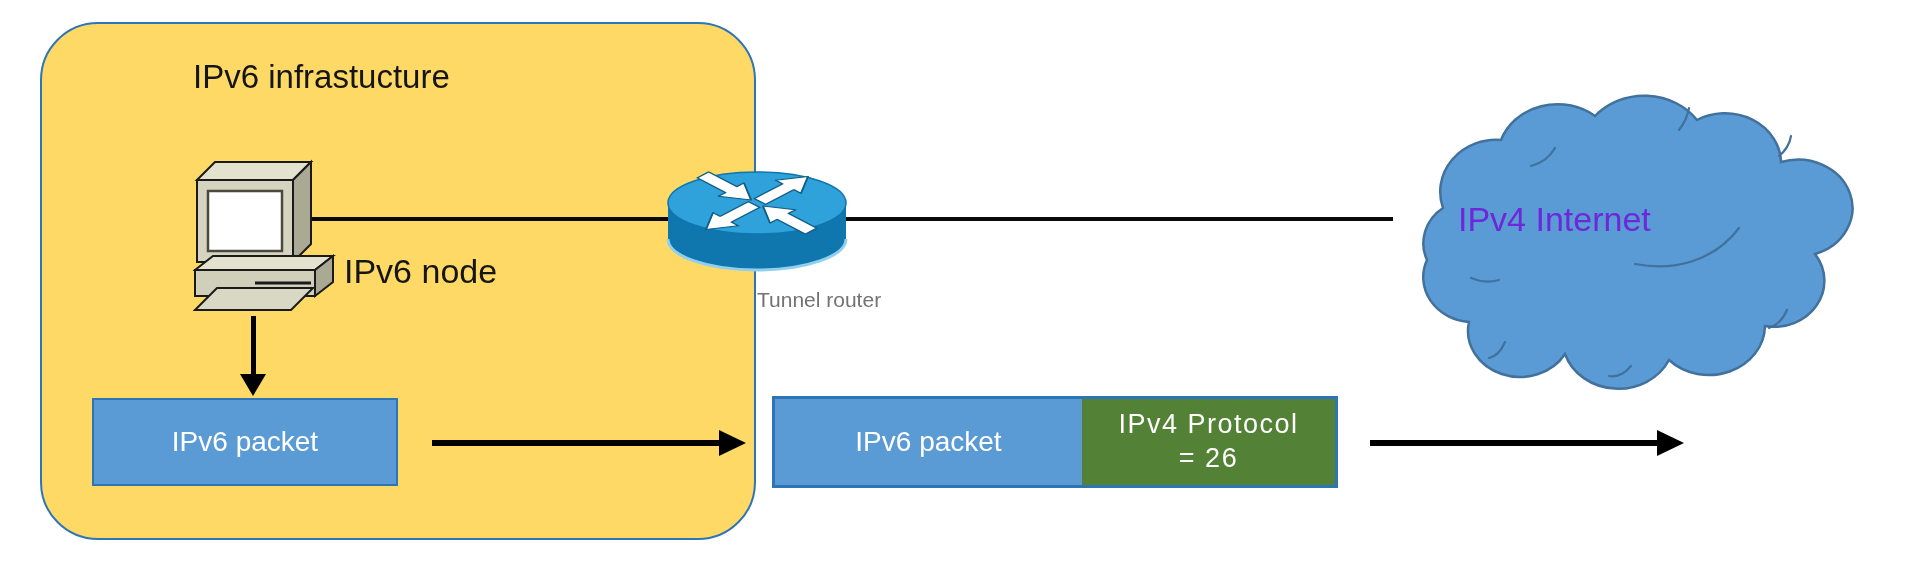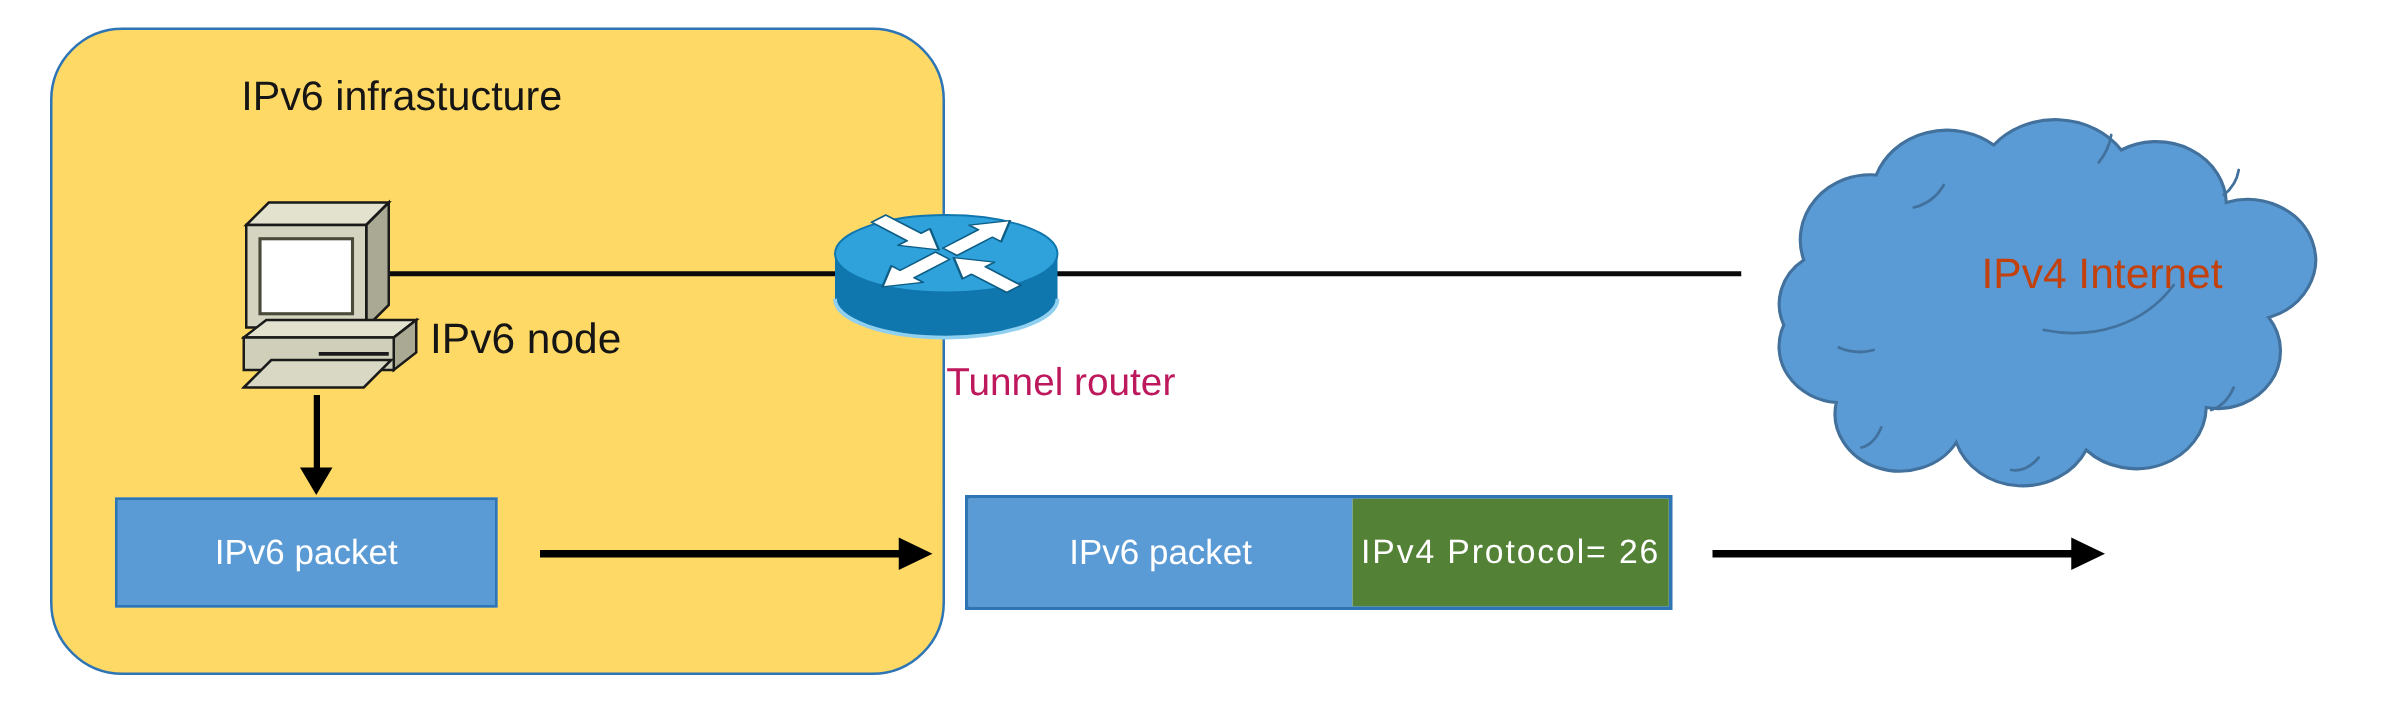--- a/index.html
+++ b/index.html
@@ -18,21 +18,21 @@
     box-sizing:border-box; z-index:1;
   }
   .infra-title {
     left:165px; top:58px; width:400px;
     font-size:33px; color:#151515; z-index:3;margin-left:28px;
   }
   .node-label {
     left:344px; top:252px; font-size:34px; color:#151515; z-index:3;
   }
   .tunnel-label {
-    left:757px; top:288px; font-size:31px; color:#be185d; z-index:6;
+    left:757px; top:288px; font-size:21px; color:#737373; z-index:6;
   }
 
   
   .hline { height:4px; background:#0a0a0a; z-index:2; }
   .line-node-router { left:311px; top:217px; width:362px; }
   .line-router-cloud { left:845px; top:217px; width:548px; }
 
   
   .packet1 {
     left:92px; top:398px; width:306px; height:88px;
@@ -44,42 +44,42 @@
     left:772px; top:396px; width:566px; height:92px;
     border:3px solid #2E75B6; box-sizing:border-box;
     display:flex; z-index:3;
   }
   .packet2-blue {
     width:307px; background:#5B9BD5;
     display:flex; align-items:center; justify-content:center;
   }
   .packet2-green {
     flex:1; background:#538135;
-    display:flex; flex-direction:row; align-items:center; justify-content:center;
+    display:flex; flex-direction:column; align-items:center; justify-content:center;
     color:#ffffff; font-size:27px; letter-spacing:1.5px; line-height:1.25;
   }
 
   
   .arrow-shaft-h { height:6px; background:#000000; z-index:4; }
   .arrow-head-right {
     width:0; height:0; z-index:4;
     border-top:13px solid transparent; border-bottom:13px solid transparent;
     border-left:27px solid #000000;
   }
   .arrow-shaft-v { width:5px; background:#000000; z-index:4; }
   .arrow-head-down {
     width:0; height:0; z-index:4;
     border-left:13px solid transparent; border-right:13px solid transparent;
     border-top:22px solid #000000;
   }
 
   
   .cloud-label {
-    left:1458px; top:200px; width:320px; text-align:right;
-    font-size:34px; color:#c2410c; z-index:6;
+    left:1458px; top:200px; width:320px; text-align:left;
+    font-size:34px; color:#6d28d9; z-index:6;
   }
 
   svg { display:block; }
   .z5 { z-index:5; }
 </style>
 </head>
 <body>
 
 <div class="canvas">
 

